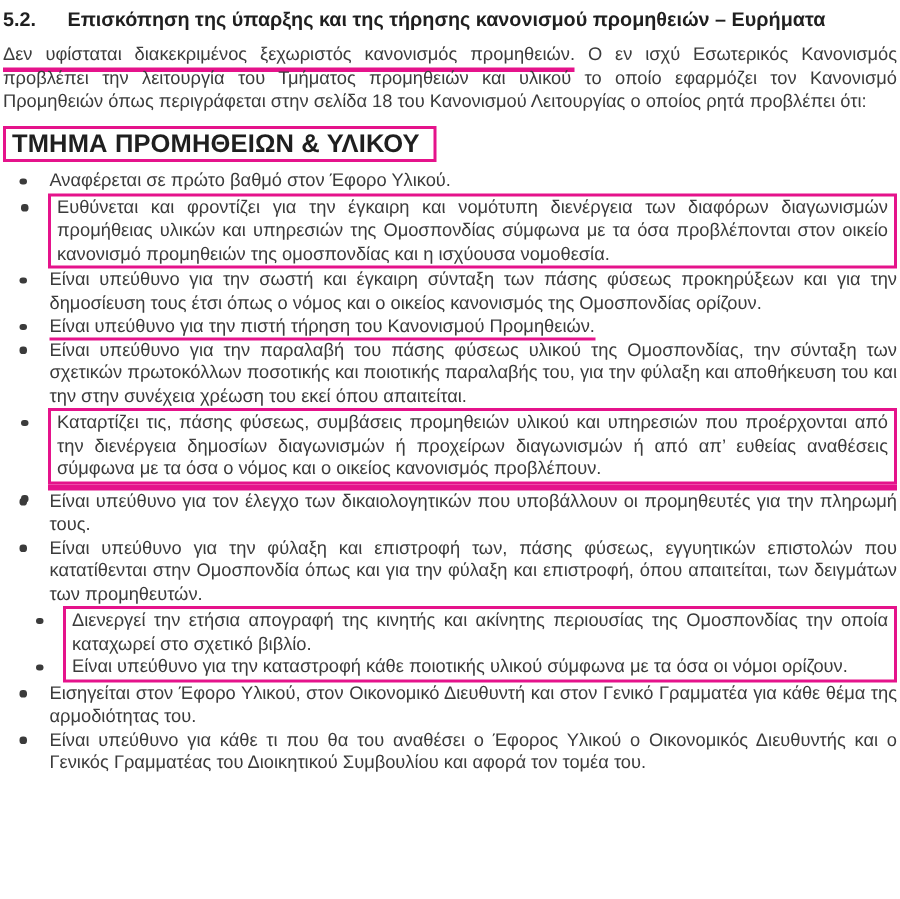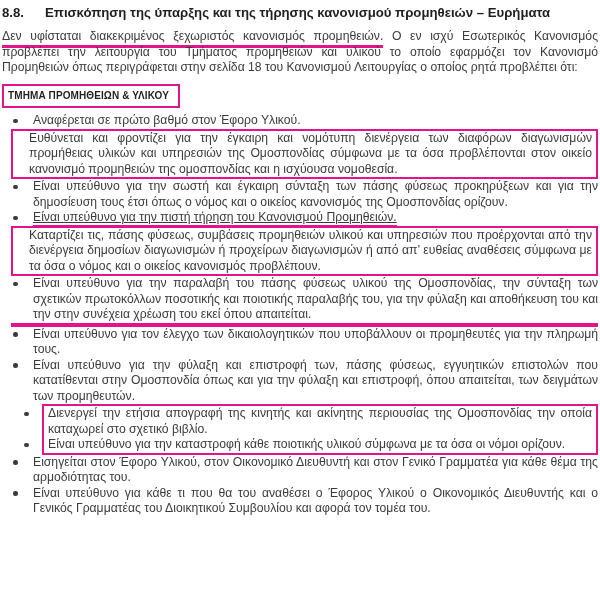--- a/index.html
+++ b/index.html
@@ -13,46 +13,46 @@
     padding:5px 2px 0 2px;
   }
   .sec-h { display:flex; font-weight:700; font-size:13.2px; line-height:16px; color:var(--ink-strong); }
   .sec-num { width:43px; flex:none; }
   .intro { margin-top:8px; text-align:justify; }
   .pink-u { border-bottom:3px solid var(--pink); padding-bottom:1.5px; }
   .dept-box {
     display:inline-block; margin-top:8px;
     border:2.5px solid var(--pink);
     padding:2px 9px 3px 4px;
-    font-weight:700; font-size:10px; line-height:15.5px; color:var(--ink-strong);
+    font-weight:700; font-size:17px; line-height:15.5px; color:var(--ink-strong);
     letter-spacing:0.1px;
   }
   .blist { margin-top:5px; }
   .bi { position:relative; padding-left:31px; text-align:justify; }
   .dot {
     position:absolute; left:11px; top:5.5px;
     width:4.5px; height:4.5px; border-radius:50%;
     background:var(--ink);
   }
   .bi.boxed {
-    margin-left:9px; padding-left:16px; padding-right:4px;
+    margin-left:30px; padding-left:4px; padding-right:4px;
     border:2.5px solid var(--pink);
   }
   .bi.boxed .dot, .bi.inbox .dot { left:-20px; }
   .group-box { border:2.5px solid var(--pink); margin-left:40px; }
   .bi.inbox { padding-left:4px; padding-right:4px; }
-  .underline-item { border-bottom:2.5px solid var(--pink); padding-bottom:1px;text-decoration:underline; }
+  .underline-item { border-bottom:2.5px solid var(--pink); padding-bottom:1px; }
 </style>
 </head>
 <body>
 
 
 
 <div class="sec-h">
-  <span class="sec-num">8.8.</span>
+  <span class="sec-num">5.2.</span>
   <span>Επισκόπηση της ύπαρξης και της τήρησης κανονισμού προμηθειών – Ευρήματα</span>
 </div>
 
 <div class="intro"><span class="pink-u">Δεν υφίσταται διακεκριμένος ξεχωριστός κανονισμός προμηθειών.</span><span> Ο εν ισχύ Εσωτερικός Κανονισμός προβλέπει την λειτουργία του Τμήματος προμηθειών και υλικού το οποίο εφαρμόζει τον Κανονισμό Προμηθειών όπως περιγράφεται στην σελίδα 18 του Κανονισμού Λειτουργίας ο οποίος ρητά προβλέπει ότι:</span></div>
 
 <div class="dept-box">
   <span>ΤΜΗΜΑ ΠΡΟΜΗΘΕΙΩΝ &amp; ΥΛΙΚΟΥ</span>
 </div>
 
 <div class="blist">
@@ -71,28 +71,28 @@
   <div class="bi">
     <span class="dot"></span>
     <span>Είναι υπεύθυνο για την σωστή και έγκαιρη σύνταξη των πάσης φύσεως προκηρύξεων και για την δημοσίευση τους έτσι όπως ο νόμος και ο οικείος κανονισμός της Ομοσπονδίας ορίζουν.</span>
   </div>
 
   <div class="bi">
     <span class="dot"></span>
     <span class="underline-item">Είναι υπεύθυνο για την πιστή τήρηση του Κανονισμού Προμηθειών.</span>
   </div>
 
+  <div class="bi">
+    <span class="dot"></span>
+    <span>Είναι υπεύθυνο για την παραλαβή του πάσης φύσεως υλικού της Ομοσπονδίας, την σύνταξη των σχετικών πρωτοκόλλων ποσοτικής και ποιοτικής παραλαβής του, για την φύλαξη και αποθήκευση του και την στην συνέχεια χρέωση του εκεί όπου απαιτείται.</span>
+  </div>
+
   <div class="bi boxed">
     <span class="dot"></span>
     <span>Καταρτίζει τις, πάσης φύσεως, συμβάσεις προμηθειών υλικού και υπηρεσιών που προέρχονται από την διενέργεια δημοσίων διαγωνισμών ή προχείρων διαγωνισμών ή από απ’ ευθείας αναθέσεις σύμφωνα με τα όσα ο νόμος και ο οικείος κανονισμός προβλέπουν.</span>
-  </div>
-
-  <div class="bi">
-    <span class="dot"></span>
-    <span>Είναι υπεύθυνο για την παραλαβή του πάσης φύσεως υλικού της Ομοσπονδίας, την σύνταξη των σχετικών πρωτοκόλλων ποσοτικής και ποιοτικής παραλαβής του, για την φύλαξη και αποθήκευση του και την στην συνέχεια χρέωση του εκεί όπου απαιτείται.</span>
   </div>
 
   <div class="bi boxed">
     <span class="dot"></span>
   </div>
 
   <div class="bi">
     <span class="dot"></span>
     <span>Είναι υπεύθυνο για τον έλεγχο των δικαιολογητικών που υποβάλλουν οι προμηθευτές για την πληρωμή τους.</span>
   </div>

